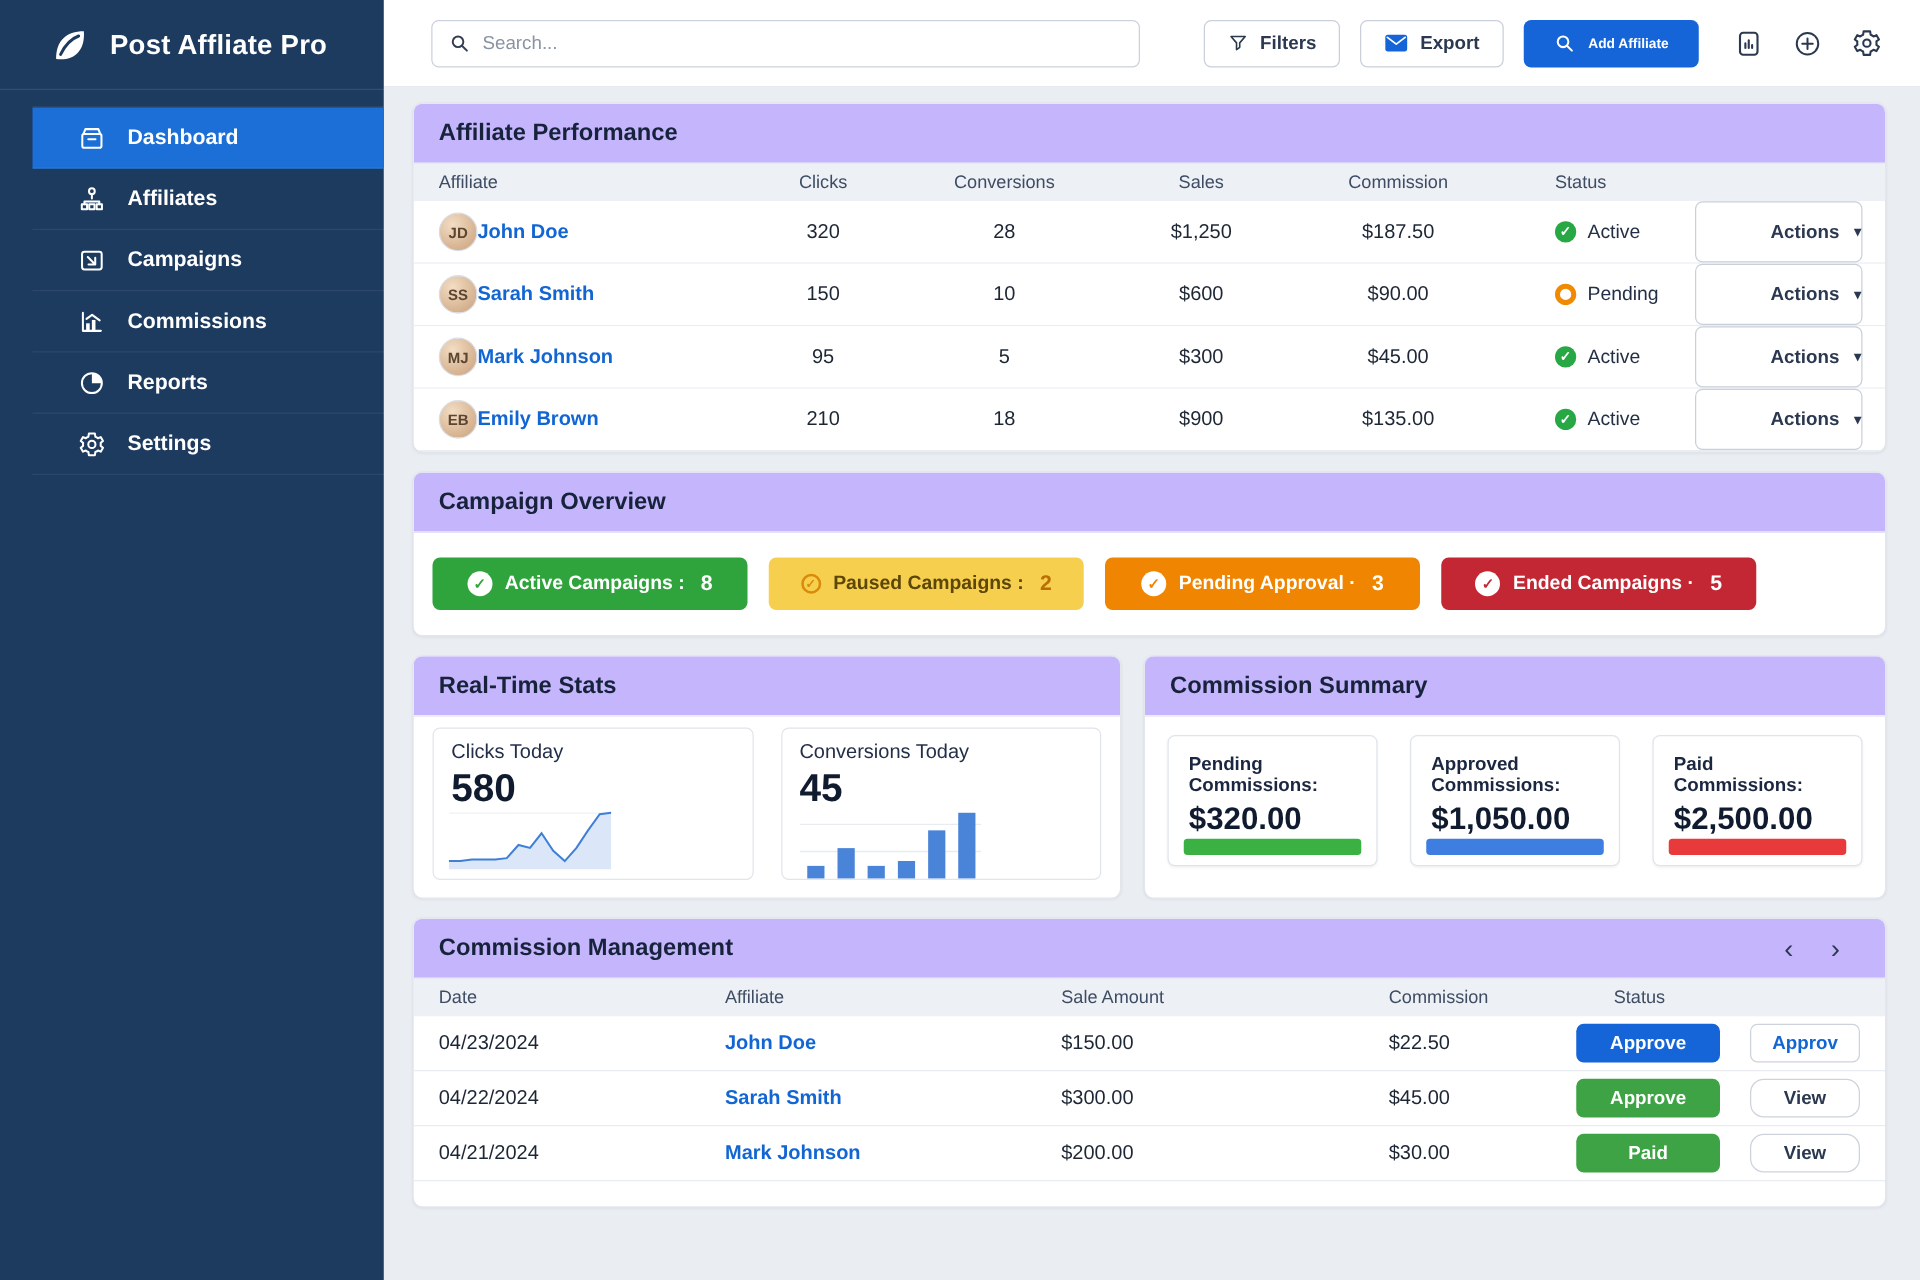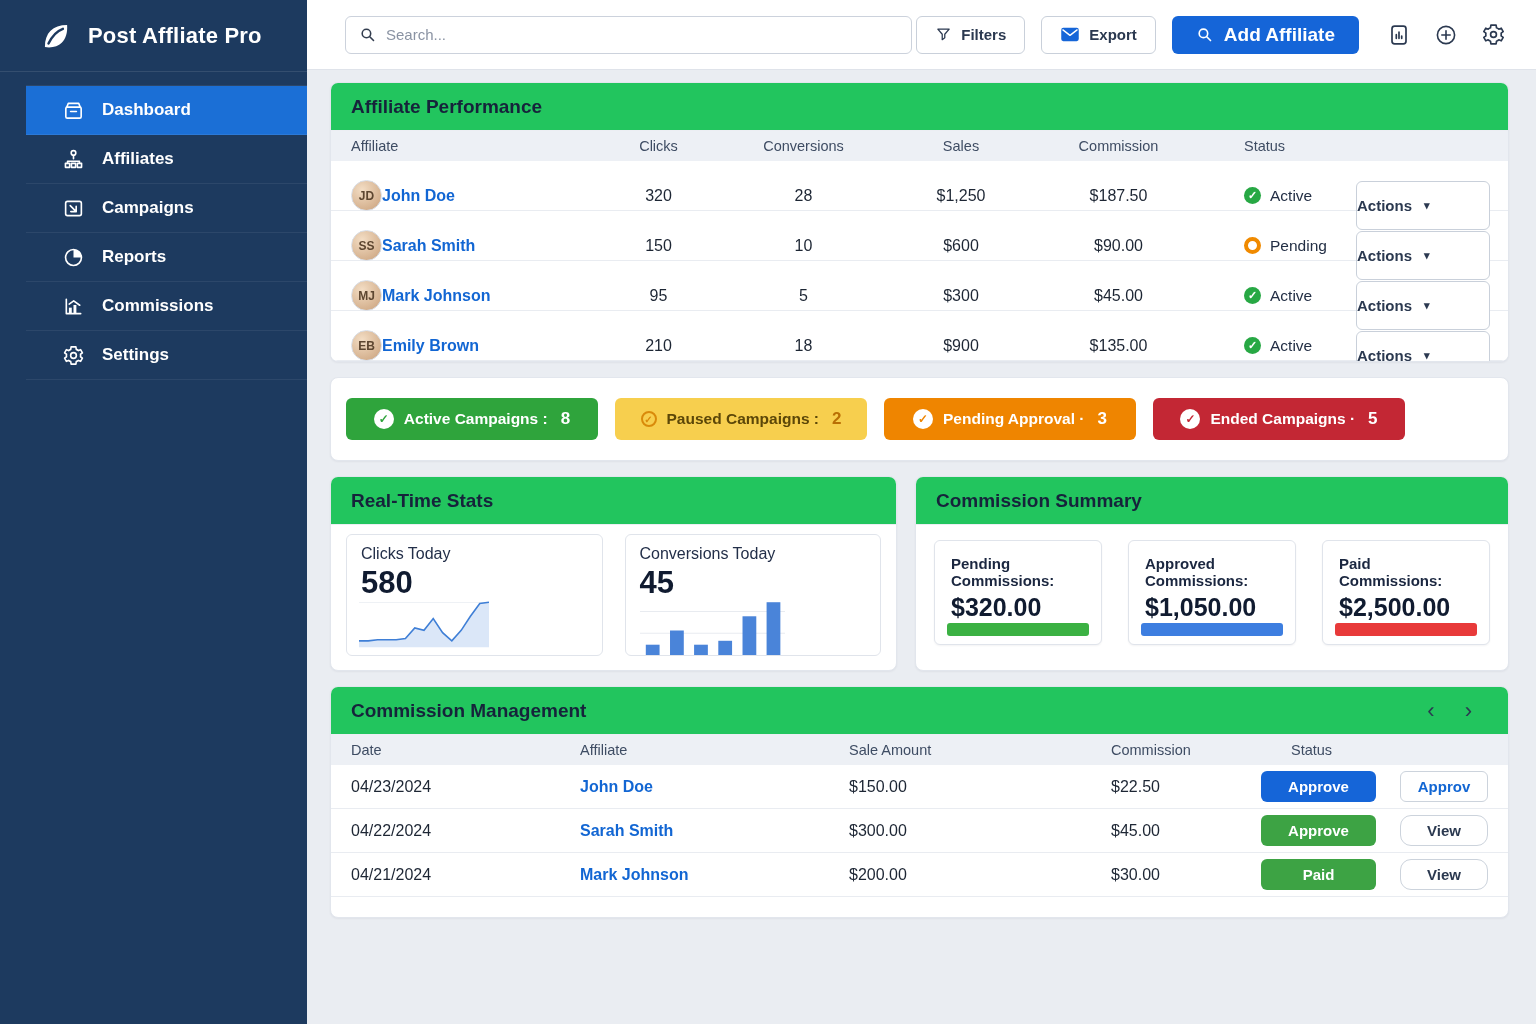--- a/index.html
+++ b/index.html
@@ -52,38 +52,38 @@
   .tb-right { margin-left:auto; display:flex; align-items:center; gap:16px; }
   .btn-outline {
     height:38px; background:#fff; border:1px solid #c9d0da; border-radius:6px;
     display:flex; align-items:center; gap:9px; padding:0 18px;
     font-size:15px; font-weight:600; color:#2b3950; cursor:pointer;
     font-family:"Liberation Sans", sans-serif;
   }
   .btn-primary {
     height:38px; background:#1565d8; border:none; border-radius:6px;
     display:flex; align-items:center; gap:11px; padding:0 24px;
-    font-size:19px; font-weight:700; color:#fff; cursor:pointer;
+    font-size:11px; font-weight:700; color:#fff; cursor:pointer;
     font-family:"Liberation Sans", sans-serif;
   }
   .tb-icons { display:flex; align-items:center; gap:19px; margin-left:10px; }
   .icon-btn { background:none; border:none; cursor:pointer; padding:2px; }
 
   
   .main {
     position:absolute; left:307px; top:70px; right:0; bottom:0;
     padding:12px 27px 0 23px; overflow:hidden;
   }
   .card {
     background:#fff; border:1px solid #e2e6ed; border-radius:8px;
     box-shadow:0 1px 2px rgba(16,24,40,.05); overflow:hidden;
     margin-bottom:15px;
   }
   .card-header {
-    padding:13px 20px 12px; background:#22c55e;
+    padding:13px 20px 12px; background:#c4b5fd;
     border-bottom:1px solid #eceef3;
     display:flex; align-items:center; justify-content:space-between;
   }
   .card-title { font-size:19px; font-weight:700; color:#16233b; }
 
   
   .ap-head, .ap-row {
     display:grid;
     grid-template-columns:230px 155px 135px 180px 135px 170px 1fr;
     align-items:center; padding:0 20px;
@@ -107,23 +107,22 @@
   .dot { width:17px; height:17px; border-radius:50%; flex:none; position:relative; }
   .dot.active { background:#27a844; }
   .dot.active::after {
     content:"✓"; position:absolute; inset:0; color:#fff; font-size:11px; font-weight:700;
     display:flex; align-items:center; justify-content:center;
   }
   .dot.pending { width:17px; height:17px; background:#fff; border:4.5px solid #f08a00; }
   .actions-btn {
     width:134px; height:49px; border:1px solid #c9d0da; border-radius:6px; background:#fff;
     font-size:15px; font-weight:600; color:#2b3950; cursor:pointer; justify-self:end;
-    display:flex; align-items:center; justify-content:flex-start; gap:12px;
+    display:flex; align-items:center; justify-content:flex-end; gap:12px;
     font-family:"Liberation Sans", sans-serif;
-    margin-top:20px;
   }
   .actions-btn .chev { font-size:11px; color:#2b3950; }
 
   
   .badges-row { display:flex; gap:17px; padding:20px 15px; }
   .badge {
     width:252px; height:42px; border-radius:6px; cursor:pointer;
     display:flex; align-items:center; justify-content:center; gap:10px;
     font-size:15.5px; font-weight:700; border:none;
     font-family:"Liberation Sans", sans-serif;
@@ -258,47 +257,47 @@
               <rect x="3.8" y="4.6" width="16.4" height="14.8" rx="2"></rect>
               <path d="M8.6 9l6.2 6.2M14.8 9.6v5.6H9.2"></path>
             </g>
 
       </svg>
     </span>
     <span class="nav-label">Campaigns</span>
   </div>
 
   <div class="nav-item">
-    <span class="nav-ico reports-icon">
-      <svg width="23" height="23" viewBox="0 0 24 24" fill="none" stroke="#fff" stroke-width="1.7" stroke-linecap="round" stroke-linejoin="round">
-
-        <g class="g-reports-icon">
-              <circle cx="12" cy="12" r="8.3"></circle>
-              <path d="M12 12V3.7A8.3 8.3 0 0 1 20.3 12z" fill="#fff" stroke="none"></path>
-            </g>
-
-      </svg>
-    </span>
-    <span class="nav-label">Reports</span>
-  </div>
-
-  <div class="nav-item">
     <span class="nav-ico commissions-icon">
       <svg width="23" height="23" viewBox="0 0 24 24" fill="none" stroke="#fff" stroke-width="1.7" stroke-linecap="round" stroke-linejoin="round">
 
         <g class="g-commissions-icon">
               <path d="M4.5 4.5v15h15"></path>
               <rect x="7.2" y="13.2" width="3" height="6.3" fill="#fff" stroke="none"></rect>
               <rect x="12" y="10.4" width="3" height="9.1" fill="#fff" stroke="none"></rect>
               <path d="M7.5 9.5l4.7-3.4 6.3 4.6"></path>
             </g>
 
       </svg>
     </span>
     <span class="nav-label">Commissions</span>
+  </div>
+
+  <div class="nav-item">
+    <span class="nav-ico reports-icon">
+      <svg width="23" height="23" viewBox="0 0 24 24" fill="none" stroke="#fff" stroke-width="1.7" stroke-linecap="round" stroke-linejoin="round">
+
+        <g class="g-reports-icon">
+              <circle cx="12" cy="12" r="8.3"></circle>
+              <path d="M12 12V3.7A8.3 8.3 0 0 1 20.3 12z" fill="#fff" stroke="none"></path>
+            </g>
+
+      </svg>
+    </span>
+    <span class="nav-label">Reports</span>
   </div>
 
   <div class="nav-item">
     <span class="nav-ico settings-icon">
       <svg width="23" height="23" viewBox="0 0 24 24" fill="none" stroke="#fff" stroke-width="1.7" stroke-linecap="round" stroke-linejoin="round">
 
         <g class="g-settings-icon">
               <circle cx="12" cy="12" r="3"></circle>
               <path d="M19.4 12c0-.5 0-.9-.1-1.3l2-1.5-1.9-3.3-2.3 1a7.3 7.3 0 0 0-2.2-1.3L14.5 3h-5l-.4 2.6c-.8.3-1.6.7-2.2 1.3l-2.3-1-1.9 3.3 2 1.5a8 8 0 0 0 0 2.6l-2 1.5 1.9 3.3 2.3-1c.6.6 1.4 1 2.2 1.3l.4 2.6h5l.4-2.6c.8-.3 1.6-.7 2.2-1.3l2.3 1 1.9-3.3-2-1.5c.1-.4.1-.8.1-1.3z"></path>
             </g>
@@ -461,20 +460,23 @@
     </span>
     <button class="actions-btn">
       <span>Actions</span>
       <span class="chev">▾</span>
     </button>
   </div>
 </div>
   </section>
 
   <section class="card">
+    <div class="card-header">
+      <span class="card-title">Campaign Overview</span>
+    </div>
     <div class="badges-row">
   <button class="badge green">
     <span class="badge-ico">✓</span>
     <span>Active Campaigns :</span>
     <span class="count">8</span>
   </button>
 
   <button class="badge yellow">
     <span class="badge-ico">✓</span>
     <span>Paused Campaigns :</span>

